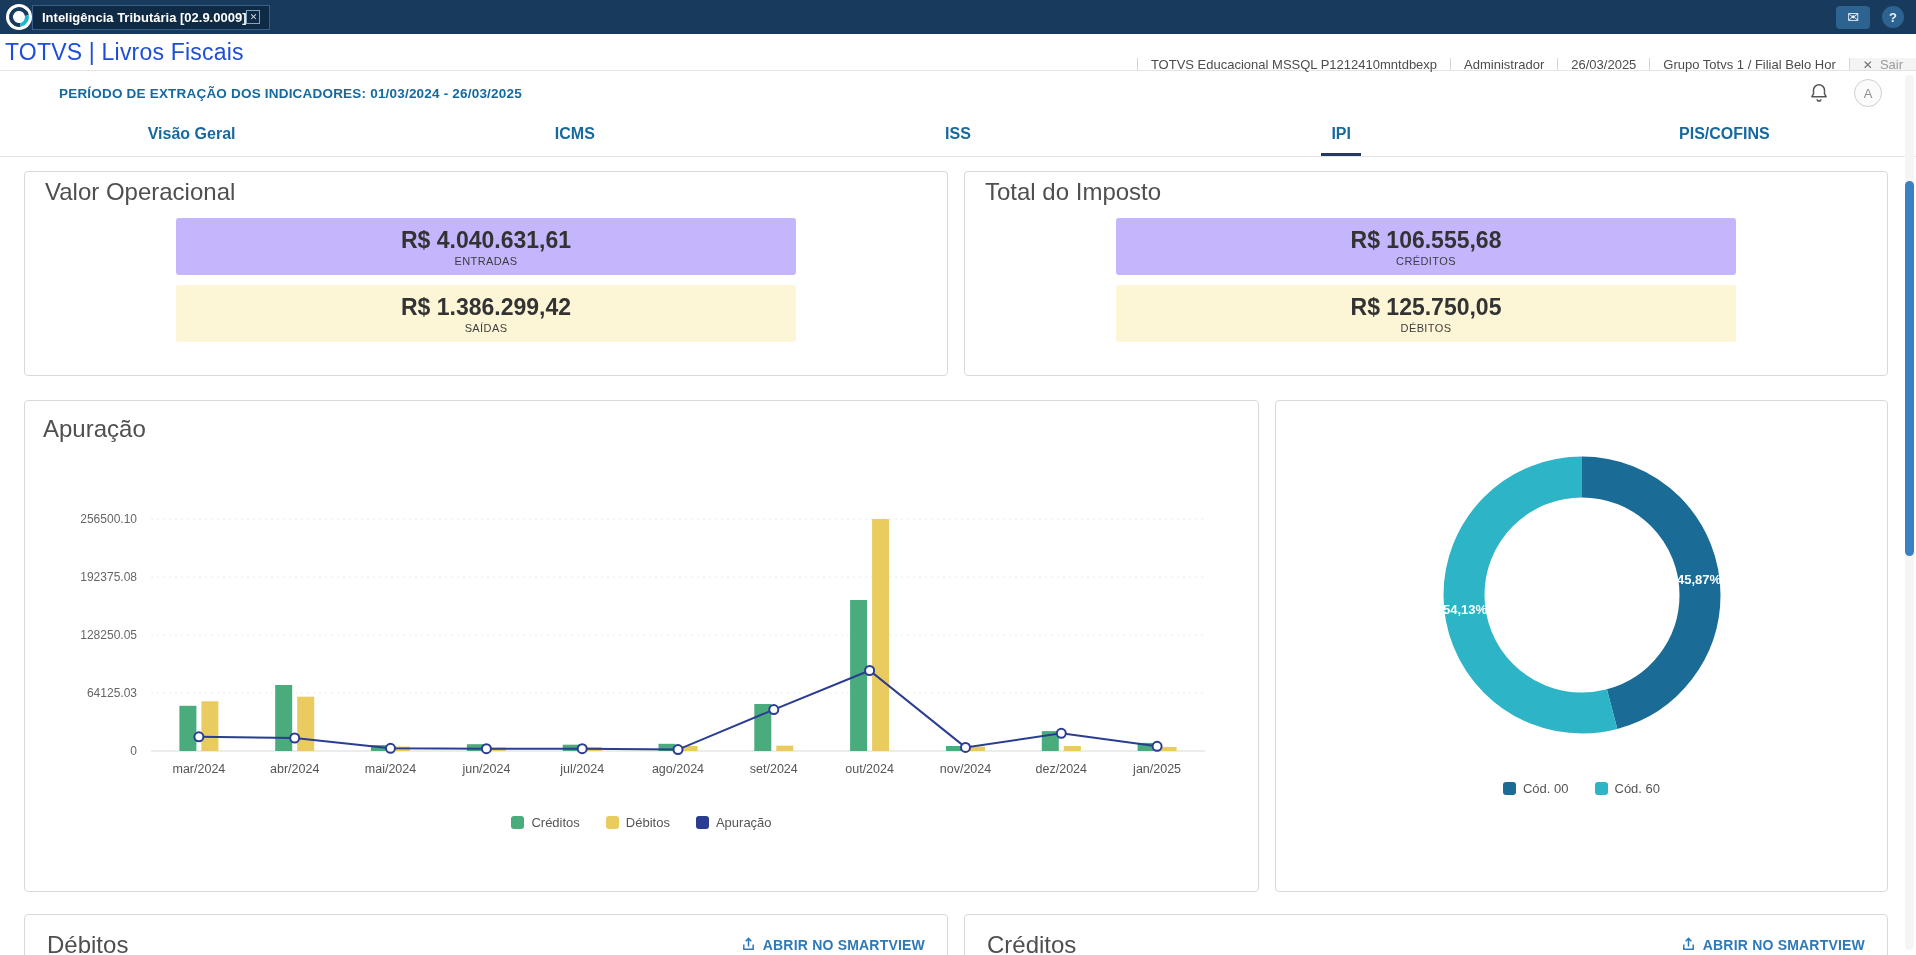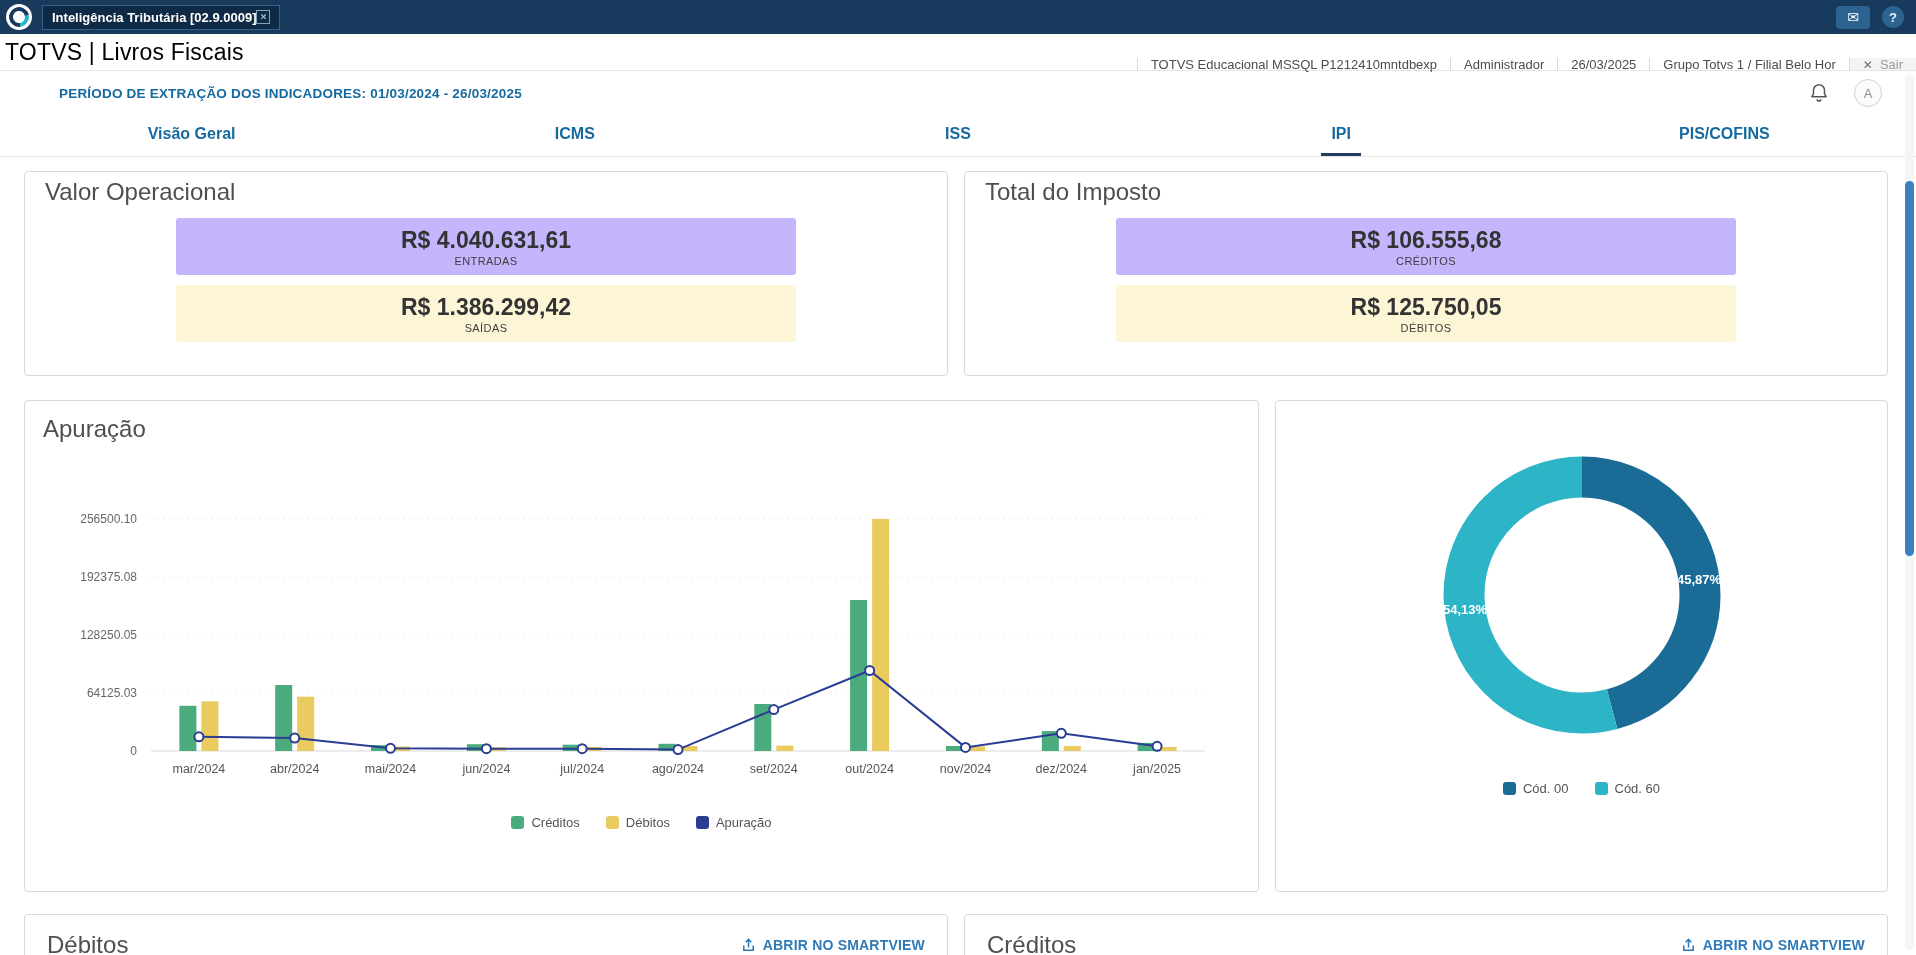--- a/index.html
+++ b/index.html
@@ -5,36 +5,36 @@
   * { margin:0; padding:0; box-sizing:border-box; }
   html, body { width:1916px; height:955px; }
   body { overflow:hidden; background:#fff; color:#333;
          font-family:"Liberation Sans","DejaVu Sans",sans-serif; position:relative; }
 
   
   .topbar { height:34px; background:#183a5c; display:flex; align-items:center; padding:0 12px 0 6px; }
   .logo { width:26px; height:26px; border-radius:50%; background:#fff; position:relative; flex:0 0 auto; }
   .logo::before { content:""; position:absolute; inset:3px; border-radius:50%;
                   border:4px solid #183a5c; border-right-color:#1cb9cd; transform:rotate(35deg); }
-  .topbar-tab { margin-left:10px; height:25px; display:flex; align-items:center; padding:0 9px;
+  .topbar-tab { height:25px; display:flex; align-items:center; padding:0 9px;
                 background:#0f2a44; border:1px solid #38608a; color:#fff; font-size:13px; font-weight:bold; cursor:pointer; }
   .tab-close { width:14px; height:14px; border:1px solid #88a4bd; color:#cfdde9; font-size:9px;
                line-height:12px; text-align:center; font-weight:normal; cursor:pointer; }
   .tab-close::before { content:"✕"; }
   .topbar-right { margin-left:auto; display:flex; align-items:center; gap:12px; }
   .mail-btn { width:34px; height:23px; border-radius:4px; background:#2d6391; color:#fff;
               display:flex; align-items:center; justify-content:center; font-size:14px; cursor:pointer; }
   .mail-btn::before { content:"✉"; }
   .help-btn { width:22px; height:22px; border-radius:50%; background:#2d6391; color:#e8f1f8;
               display:flex; align-items:center; justify-content:center; font-size:13px; font-weight:bold; cursor:pointer; }
   .help-btn::before { content:"?"; }
 
   
   .header2 { height:37px; display:flex; align-items:stretch; border-bottom:1px solid #e4e4e4; background:#fff; }
-  .app-title { display:flex; align-items:center; padding-left:5px; color:#000000; font-size:23px; letter-spacing:0.2px; }
+  .app-title { display:flex; align-items:center; padding-left:5px; color:#1d4ed8; font-size:23px; letter-spacing:0.2px; }
   .header2-right { margin-left:auto; display:flex; align-items:stretch; font-size:13px; color:#4c4c4c;margin-top:24px; }
   .hcell { display:flex; align-items:center; padding:0 13px; border-left:1px solid #d7d7d7; white-space:nowrap; }
   .hcell.sair { color:#9b9b9b; gap:7px; background:#f4f4f4; cursor:pointer; }
   .x-icon::before { content:"✕"; color:#6d6d6d; font-size:12px; }
 
   
   .period-row { height:44px; display:flex; align-items:center; padding:0 34px 0 31px;margin-left:28px; }
   .period-text { color:#16699f; font-weight:bold; font-size:13.5px; letter-spacing:0.2px; }
   .period-right { margin-left:auto; display:flex; align-items:center; gap:24px; }
   .bell { display:flex; cursor:pointer; }
@@ -68,21 +68,21 @@
   .chart-card-small { width:613px; height:492px; padding:14px 18px; }
   .chart-card-large .legend { margin-top:24px; }
   .chart-card-small .legend { margin-top:10px; }
   .legend { display:flex; justify-content:center; gap:26px; }
   .legend-item { display:flex; align-items:center; gap:7px; font-size:13px; color:#555; }
   .legend-swatch { width:13px; height:13px; border-radius:3px; display:inline-block; }
   svg text { font-family:"Liberation Sans","DejaVu Sans",sans-serif; }
 
   .bottom-card { width:924px; height:180px; padding:16px 22px; }
   .bottom-card-header { display:flex; align-items:flex-start; justify-content:space-between; }
-  .smartview-link { display:flex; align-items:center; gap:7px; color:#2e7ab8; font-size:14px;
+  .smartview-link { display:flex; gap:7px; color:#2e7ab8; font-size:14px;
                     font-weight:bold; cursor:pointer; letter-spacing:0.2px; margin-top:6px; }
 
   
   .scroll-track { position:absolute; top:75px; right:2px; width:9px; height:875px; background:#f5f5f5; border-radius:5px; }
   .scroll-thumb { position:absolute; top:106px; left:0; width:9px; height:375px; background:#3a80c2; border-radius:5px; cursor:pointer; }
 </style>
 </head>
 <body>
 
 <div class="topbar">

